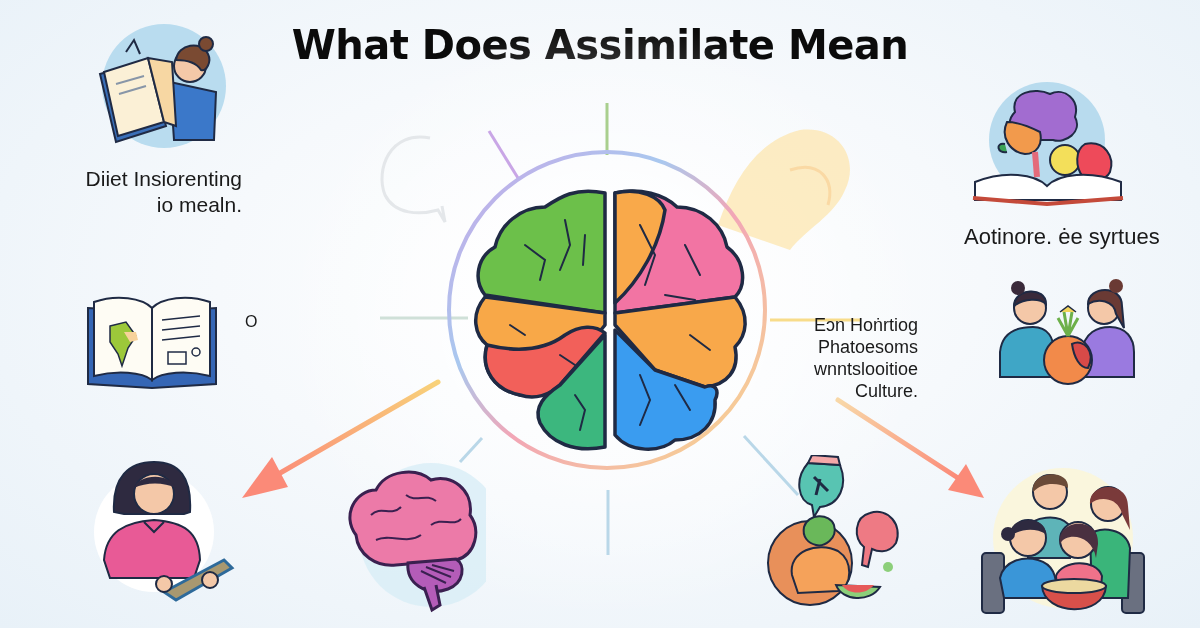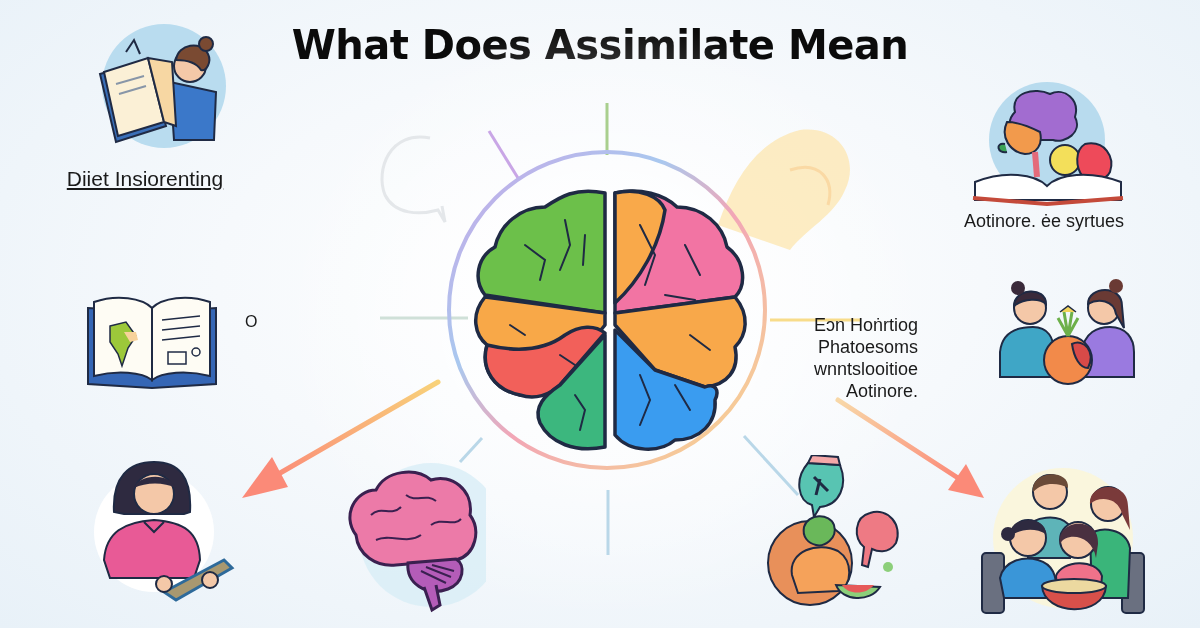--- a/index.html
+++ b/index.html
@@ -10,22 +10,22 @@
     }
     .title {
       position: absolute; left: 0; right: 0; top: 22px; text-align: center;
       font-family: "DejaVu Sans", sans-serif; font-weight: bold;
       font-size: 40px; color: #0b0b0b; letter-spacing: -0.5px;
     }
     .label {
       position: absolute; color: #1a1a1a; font-family: "Liberation Sans", sans-serif;
       font-size: 21px; line-height: 26px;
     }
-    .lbl-tl { left: 40px; top: 166px; width: 210px; text-align: center; text-decoration: underline; }
-    .lbl-tr { left: 964px; top: 208px; font-size: 18px; }
+    .lbl-tl { left: 32px; top: 166px; width: 210px; text-align: right; }
+    .lbl-tr { left: 964px; top: 224px; font-size: 22px; }
     .lbl-ml { left: 245px; top: 310px; font-size: 19px; line-height: 24px; }
     .lbl-mr { left: 814px; top: 314px; font-size: 18px; line-height: 22px; text-align: right; }
     .layer { position: absolute; left: 0; top: 0; width: 1200px; height: 628px; }
     .illus { position: absolute; }
   </style>
 </head>
 <body>
 
 <div class="title">What Does Assimilate Mean</div>
 
@@ -115,20 +115,21 @@
   <circle cx="120" cy="22" r="7" fill="#7a4a32" stroke="#1f2a44" stroke-width="2"></circle>
   <path d="M14 52 L62 38 L80 104 L30 120 Z" fill="#3a6fb8" stroke="#1f2a44" stroke-width="2"></path>
   <path d="M18 50 L62 36 L78 100 L32 114 Z" fill="#fbf0d6" stroke="#1f2a44" stroke-width="2"></path>
   <path d="M62 36 L86 40 L90 104 L78 100 Z" fill="#f7d7a3" stroke="#1f2a44" stroke-width="2"></path>
   <line x1="30" y1="62" x2="58" y2="54" stroke="#8896a8" stroke-width="2"></line>
   <line x1="33" y1="72" x2="60" y2="64" stroke="#8896a8" stroke-width="2"></line>
   <path d="M40 30 L48 18 L54 32" fill="none" stroke="#1f2a44" stroke-width="2"></path>
 </svg>
 <div class="label lbl-tl">
   <div>Diiet Insiorenting</div>
+  <div>io mealn.</div>
 </div>
 
 <svg class="illus" style="left:965px; top:82px;" width="165" height="130" viewBox="0 0 165 130">
   <circle cx="82" cy="58" r="58" fill="#b8dbee"></circle>
   <path d="M50 30 C45 10 70 5 85 12 C100 5 115 18 110 35 C118 50 100 62 88 58 L60 58 C45 55 40 40 50 30 Z" fill="#a26cd0" stroke="#1f2a44" stroke-width="2"></path>
   <path d="M42 40 C35 55 45 70 60 72 C72 72 78 62 75 50 C65 45 52 40 42 40 Z" fill="#f29a4c" stroke="#1f2a44" stroke-width="2"></path>
   <path d="M70 70 L72 95" stroke="#e46a7a" stroke-width="6"></path>
   <circle cx="100" cy="78" r="15" fill="#f3df5a" stroke="#1f2a44" stroke-width="2"></circle>
   <path d="M120 62 C140 58 150 75 145 90 C140 100 125 100 118 95 C110 85 110 68 120 62 Z" fill="#ee4a5a" stroke="#1f2a44" stroke-width="2"></path>
   <path d="M40 62 C30 60 32 72 42 70" fill="#3aa356" stroke="#1f2a44" stroke-width="2"></path>
@@ -150,21 +151,21 @@
   <circle cx="114" cy="64" r="4" fill="none" stroke="#1f2a44" stroke-width="1.5"></circle>
 </svg>
 <div class="label lbl-ml">
   <div style="font-size:16px;">O</div>
 </div>
 
 <div class="label lbl-mr">
   <div>Eɔn     Hoṅrtiog</div>
   <div>Phatoesoms</div>
   <div>wnntslooitioe</div>
-  <div>Aotinore.</div>
+  <div>Culture.</div>
 </div>
 
 <svg class="illus" style="left:988px; top:272px;" width="160" height="120" viewBox="0 0 160 120">
   <path d="M12 80 C14 60 30 55 45 55 C60 55 66 66 66 80 L66 105 L12 105 Z" fill="#3fa6c6" stroke="#1f2a44" stroke-width="2"></path>
   <circle cx="42" cy="36" r="16" fill="#f4c8a8" stroke="#1f2a44" stroke-width="2"></circle>
   <path d="M26 34 C26 16 58 14 58 32 C52 26 36 26 26 34 Z" fill="#3a2a3a" stroke="#1f2a44" stroke-width="2"></path>
   <circle cx="30" cy="16" r="7" fill="#3a2a3a"></circle>
   <path d="M94 80 C96 60 110 55 122 55 C138 55 146 66 146 80 L146 105 L94 105 Z" fill="#9a7ae0" stroke="#1f2a44" stroke-width="2"></path>
   <circle cx="116" cy="36" r="16" fill="#f4c8a8" stroke="#1f2a44" stroke-width="2"></circle>
   <path d="M100 32 C100 14 134 12 134 34 L136 56 L128 42 C126 28 110 26 100 32 Z" fill="#6a3a34" stroke="#1f2a44" stroke-width="2"></path>

